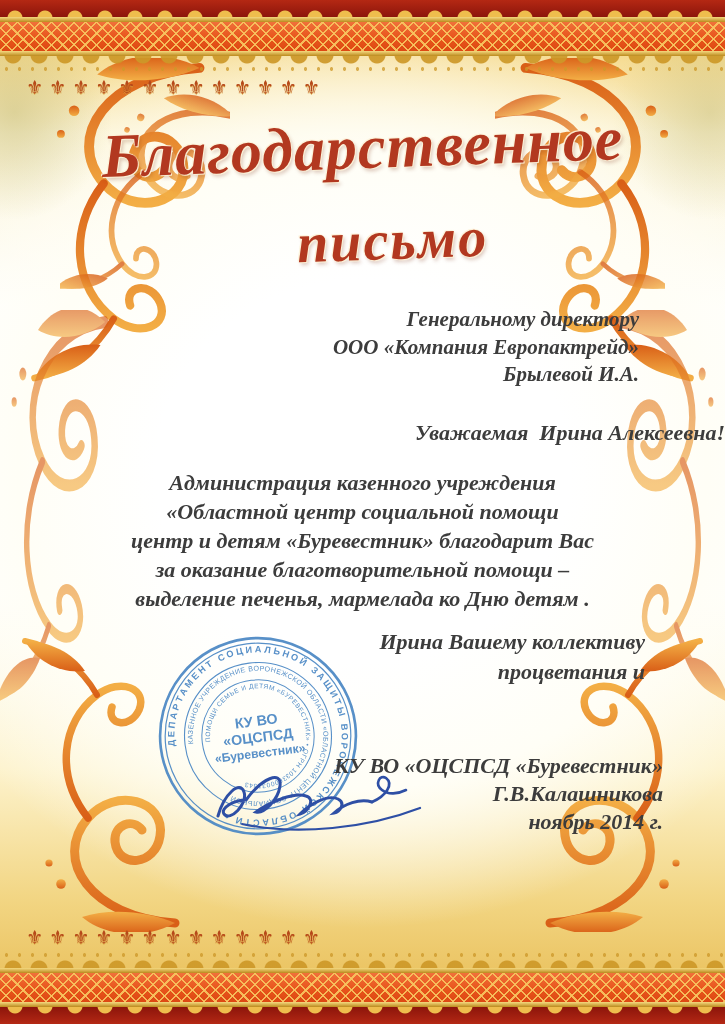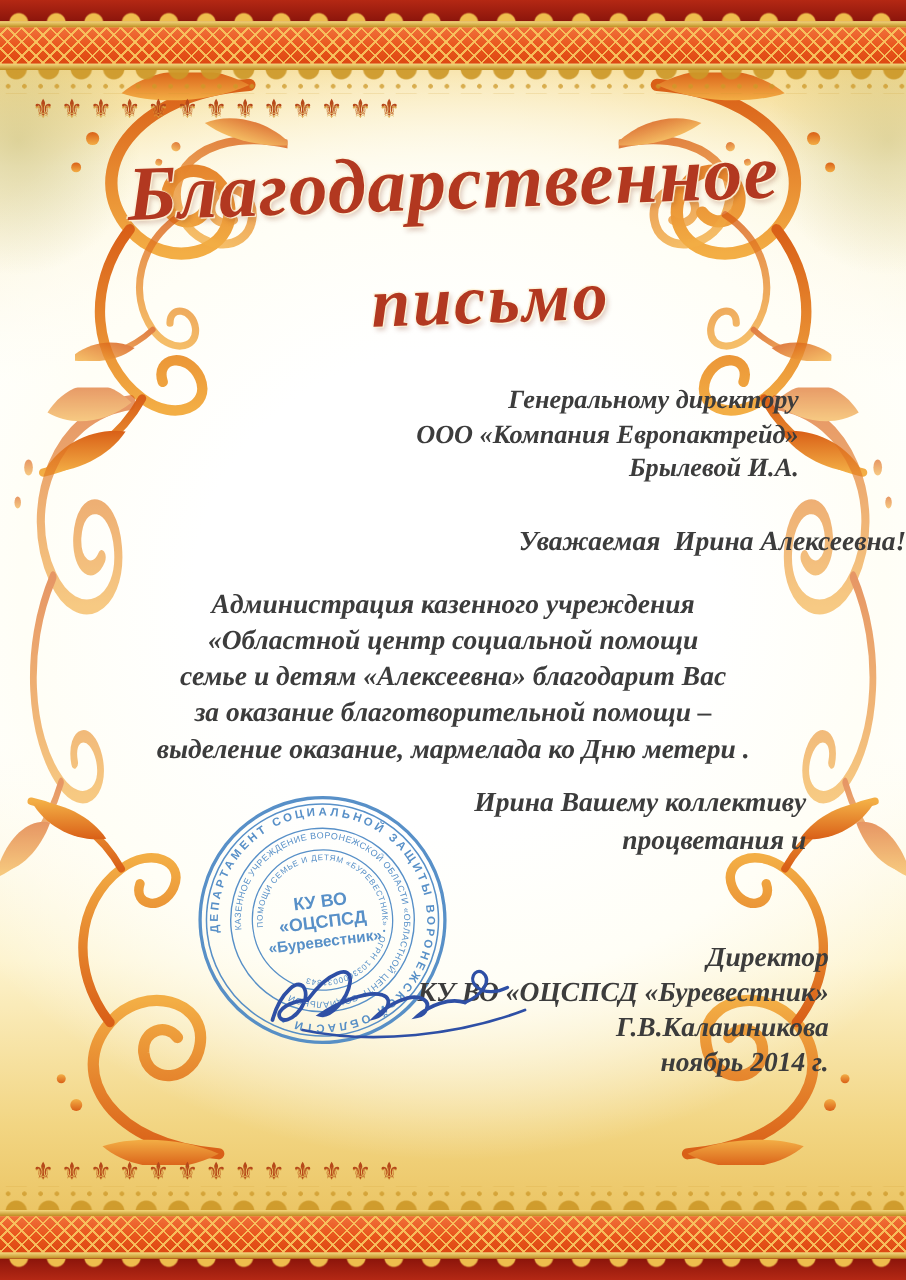--- a/index.html
+++ b/index.html
@@ -155,23 +155,23 @@
     <div>Генеральному директору</div>
     <div>ООО «Компания Европактрейд»</div>
     <div>Брылевой И.А.</div>
   </div>
 
   <div class="txt salutation">Уважаемая  Ирина Алексеевна!</div>
 
   <div class="txt bodytext">
     <div>Администрация казенного учреждения</div>
     <div>«Областной центр социальной помощи</div>
-    <div>семье и детям «Алексеевна» благодарит Вас</div>
+    <div>центр и детям «Буревестник» благодарит Вас</div>
     <div>за оказание благотворительной помощи –</div>
-    <div>выделение оказание, мармелада ко Дню метери .</div>
+    <div>выделение печенья, мармелада ко Дню детям .</div>
   </div>
 
   <div class="txt wishes">
     <div>Ирина Вашему коллективу</div>
     <div>процветания и</div>
   </div>
 
   <svg class="stamp" width="204" height="204" viewBox="0 0 200 200">
     <defs>
       <path id="ringA" d="M 18,100 A 82,82 0 1 1 18,100.02"></path>
@@ -202,19 +202,18 @@
 
   <svg class="sig" width="250" height="80" viewBox="0 0 250 80">
     <g stroke="#2e4fa5" fill="none" stroke-linecap="round">
       <path stroke-width="3" d="M10,52 C16,30 32,16 36,28 C40,40 22,58 16,50 C12,44 26,36 38,36 C54,14 74,6 72,22 C70,36 56,50 48,48 C62,38 86,28 98,32 C108,35 100,48 92,50 C102,40 120,30 130,35 C138,39 132,48 126,49 C136,40 152,34 164,38"></path>
       <path stroke-width="2.6" d="M164,38 C178,32 186,20 178,14 C172,10 166,20 174,26 C180,31 190,30 198,26"></path>
       <path stroke-width="2.2" d="M34,60 C90,72 160,64 212,44"></path>
     </g>
   </svg>
 
   <div class="txt signoff">
-    <div>Директор</div>
     <div>КУ ВО «ОЦСПСД «Буревестник»</div>
     <div>Г.В.Калашникова</div>
     <div>ноябрь 2014 г.</div>
   </div>
 
 </div>
 
 </body></html>

